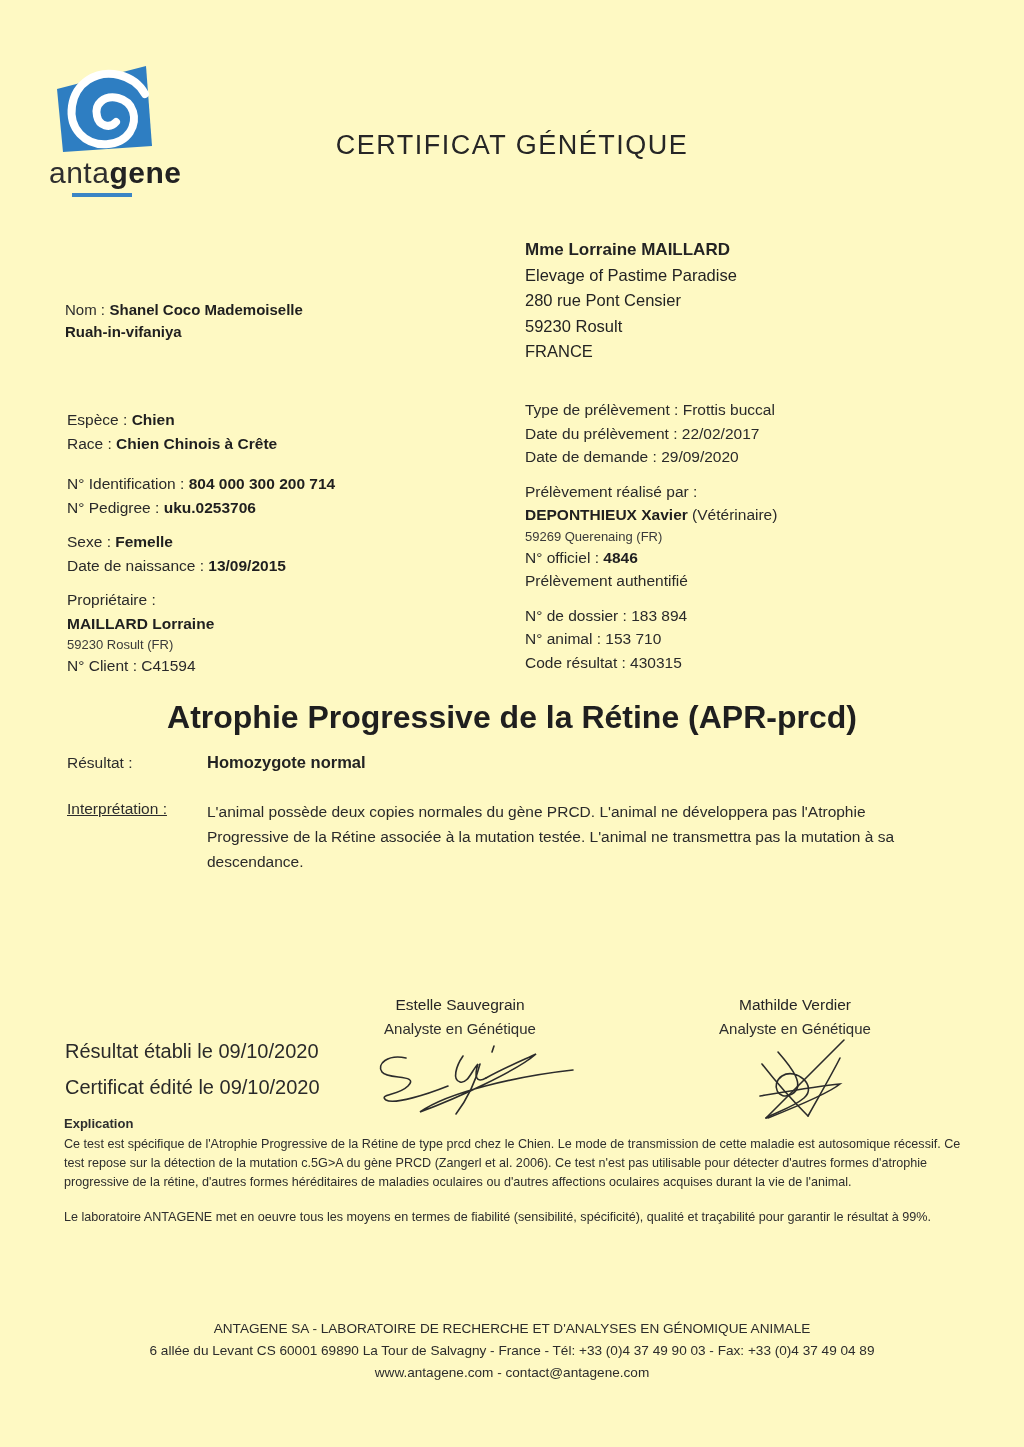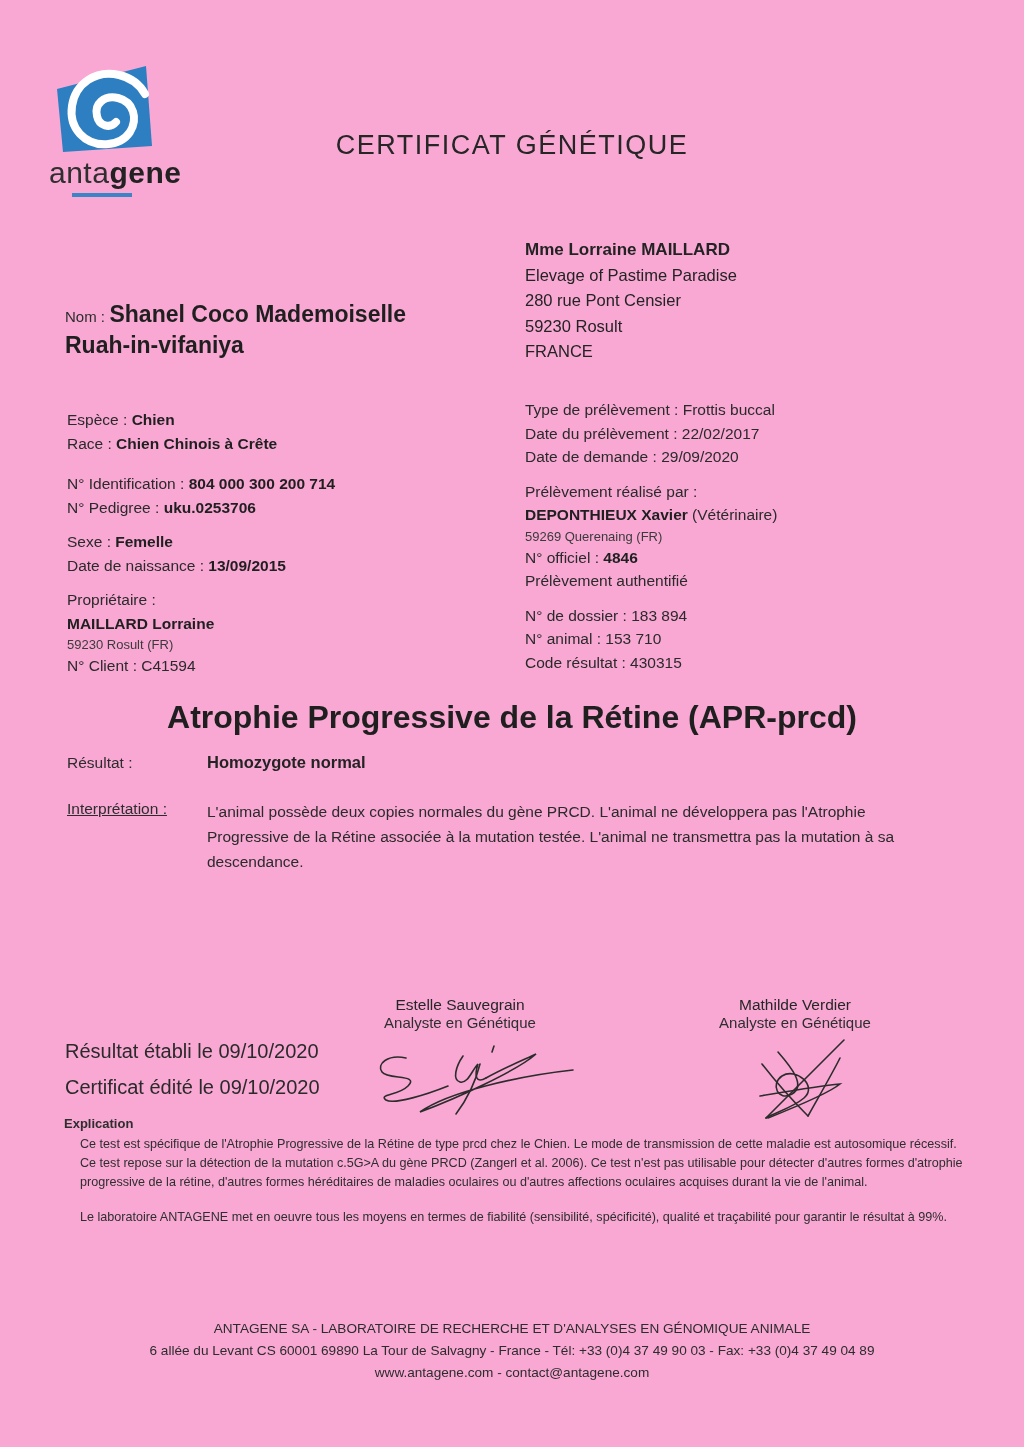--- a/index.html
+++ b/index.html
@@ -1,20 +1,20 @@
 <!DOCTYPE html>
 <html><head>
 <meta charset="utf-8">
 <style>
   html,body { margin:0; padding:0; background:#e9e9e9; }
   .page {
     position:relative;
     width:1024px; height:1447px;
     margin:0 auto;
-    background:#f9a8d4;
+    background:#fef9c3;
     font-family:"Liberation Sans", sans-serif;
     color:#232323;
     overflow:hidden;
   }
   .abs { position:absolute; }
 
   
   .brand-text { position:absolute; left:49px; top:156px; font-size:30px; color:#2f2f2f; letter-spacing:0.5px; }
   .brand-text .bold { font-weight:700; color:#222; }
   .brand-underline { position:absolute; left:72px; top:193px; width:60px; height:4px; background:#3a85c5; }
@@ -23,21 +23,21 @@
   .cert-title { position:absolute; left:0; right:0; top:130px; text-align:center;
                 font-size:27px; letter-spacing:1.5px; color:#262626; }
 
   
   .recipient { position:absolute; left:525px; top:237px; font-size:16.5px; line-height:25.5px; }
   .recipient .name { font-weight:700; font-size:17px; }
 
   
   .nom-block { position:absolute; left:65px; top:301px; }
   .nom-label { font-size:15px; color:#2c2c2c; }
-  .nom-name  { font-size:23px; font-weight:700; color:#1f1f1f; }
+  .nom-name  { font-size:15px; font-weight:700; color:#1f1f1f; }
   .nom-line2 { margin-top:4px; }
 
   
   .col { font-size:15.5px; line-height:23.5px; color:#2a2a2a; }
   .col-left  { position:absolute; left:67px;  top:408px; }
   .col-right { position:absolute; left:525px; top:398px; }
   .col b { color:#1f1f1f; }
   .gap-lg { height:17px; }
   .gap-md { height:11px; }
   .small-line { font-size:13px; line-height:19px; color:#3a3a3a; }
@@ -49,29 +49,29 @@
   .row-label { position:absolute; left:67px; font-size:15.5px; color:#2c2c2c; }
   .result-value { position:absolute; left:207px; top:753px; font-size:16.5px; font-weight:700; }
   .interp-text { position:absolute; left:207px; top:799px; width:742px;
                  font-size:15.5px; line-height:25px; color:#2a2a2a; }
 
   
   .sig-block { position:absolute; top:996px; width:220px; text-align:center; }
   .sig-left  { left:350px; }
   .sig-right { left:685px; }
   .sig-name { font-size:15.5px; color:#262626; }
-  .sig-role { font-size:15px; color:#2e2e2e; }
+  .sig-role { font-size:15px; color:#2e2e2e; margin-top:6px; }
   .sig-svg { position:absolute; }
   .dates { position:absolute; left:65px; top:1040px; font-size:20px; color:#2a2a2a; }
   .dates div + div { margin-top:13px; }
 
   
   .explication { position:absolute; left:64px; top:1116px; width:902px; color:#2e2e2e; }
   .explication .title { font-weight:700; font-size:13px; }
-  .explication p { margin:4px 0 0 16px; font-size:12.6px; line-height:19px; }
+  .explication p { margin:4px 0 0 0; font-size:12.6px; line-height:19px; }
   .explication .p2 { margin-top:16px; }
 
   
   .footer { position:absolute; left:0; right:0; top:1318px; text-align:center;
             font-size:13.6px; line-height:22px; color:#2c2c2c; }
 </style>
 </head>
 <body>
 
 <div class="page">

